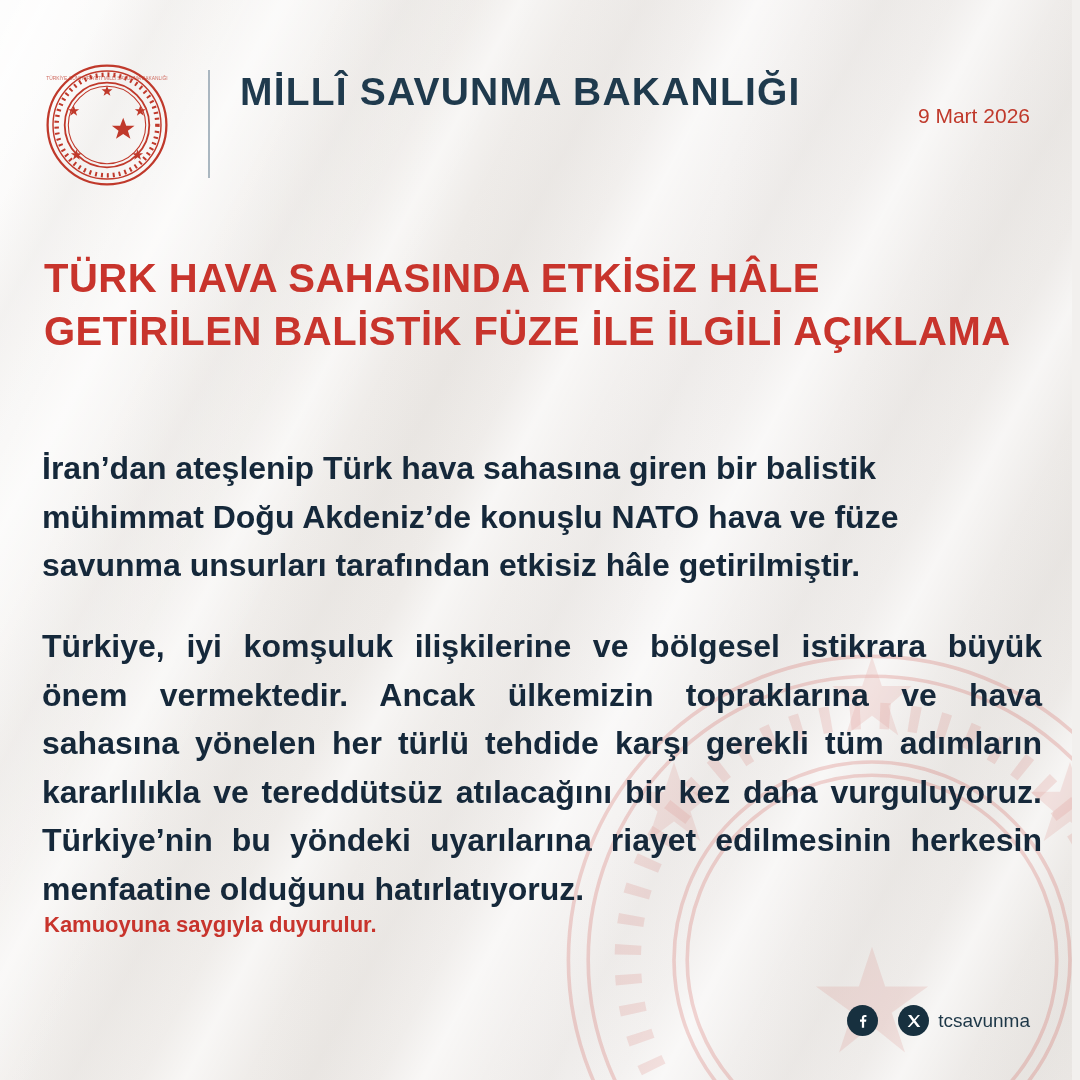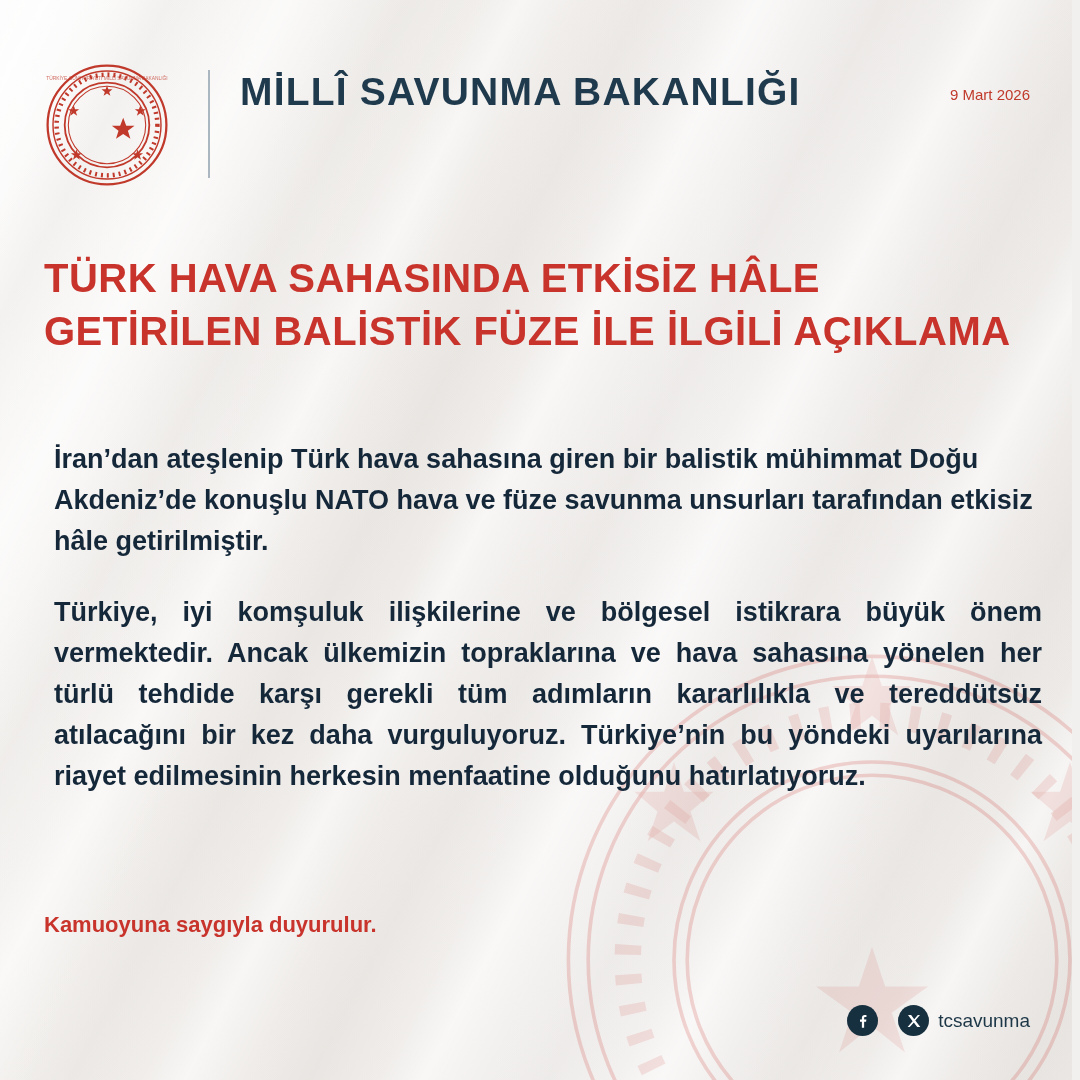--- a/index.html
+++ b/index.html
@@ -92,22 +92,22 @@
     font-size: 35px;
     letter-spacing: 1.4px;
     color: #27556e;
     font-weight: 300;
     line-height: 1.15;
     white-space: nowrap;
   }
   .date {
     position: absolute;
     right: 2px;
-    top: 26px;
-    font-size: 15px;
+    top: 44px;
+    font-size: 21px;
     color: #c0392b;
     font-weight: 400;
   }
 
   
   .headline {
     position: absolute;
     top: 252px;
     left: 44px;
     right: 40px;
@@ -121,26 +121,25 @@
 
   
   .body-text {
     position: absolute;
     top: 412px;
     left: 42px;
     width: 1000px;
     color: #16293a;
   }
   .para {
-    font-size: 27px;
+    font-size: 32px;
     line-height: 1.52;
     margin-bottom: 30px;
     font-weight: 600;
     color: #15283a;
-    margin-left: 12px;
   }
   .para.justify {
     text-align: justify;
   }
 
   .closing {
     position: absolute;
     top: 912px;
     left: 44px;
     color: #c8342c;

